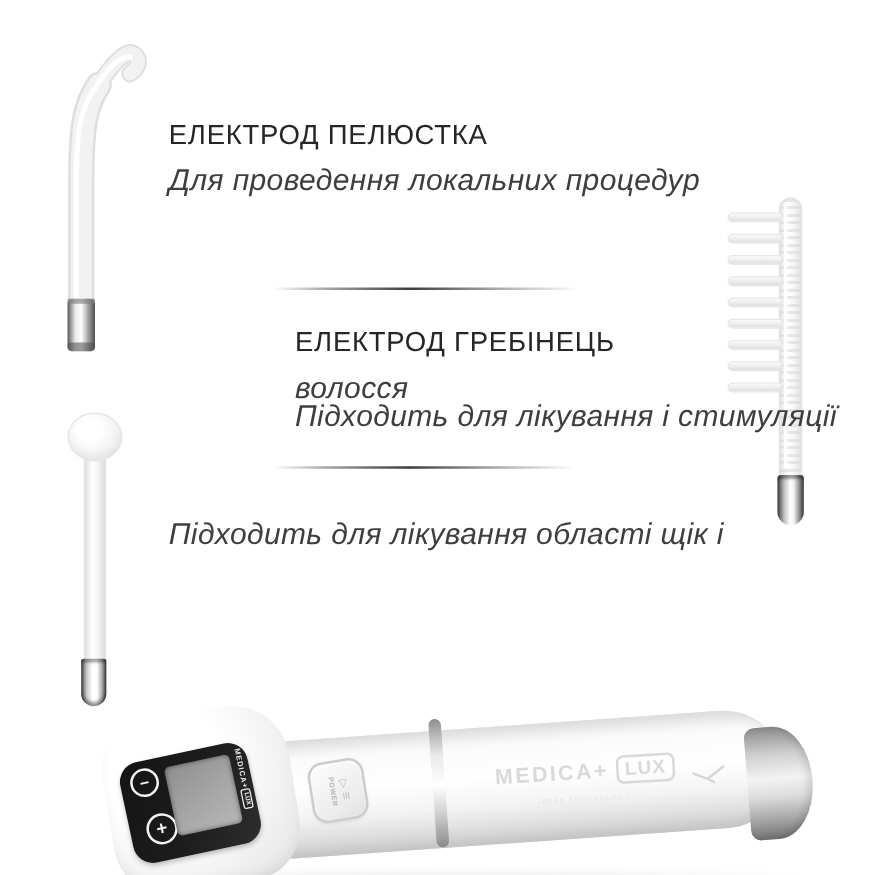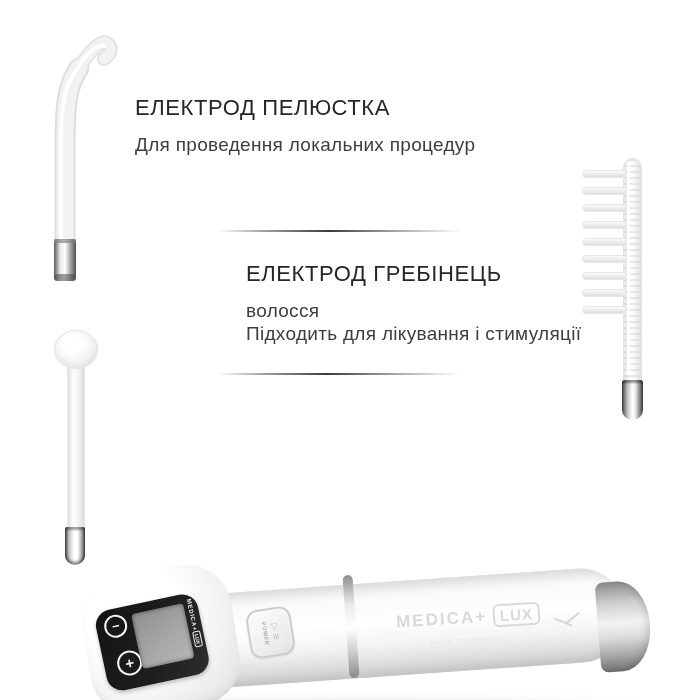--- a/index.html
+++ b/index.html
@@ -8,24 +8,24 @@
     --emboss-gray:#d9d9d9; --metal-dark:#6f6f6f; --glass:#f1f1f1; --glass-edge:#e0e0e0;
   }
   html,body{margin:0;padding:0;background:#fff;}
   .canvas{position:relative;width:700px;height:700px;background:var(--background);
     overflow:hidden;font-family:"Liberation Sans",sans-serif;color:var(--text-color);margin-top:16px;}
 
   
   .sec{position:absolute;}
   .sec h2{margin:0 0 13px 0;font-size:22px;line-height:24px;font-weight:400;
     letter-spacing:.6px;color:var(--title-color);white-space:nowrap;}
-  .sec .line{font-size:19px;line-height:23px;letter-spacing:.3px;
-    color:var(--text-color);white-space:nowrap;}
+  .sec .line{font-size:24px;line-height:23px;letter-spacing:.3px;
+    color:var(--text-color);white-space:nowrap;font-style:italic;}
   .sec-1{left:135px;top:80px;}
-  .sec-2{left:246px;top:246px;}
+  .sec-2{left:236px;top:246px;}
   .sec-3{left:135px;top:400px;}
 
   .divider{position:absolute;height:2px;border-radius:1px;
     background:linear-gradient(90deg,rgba(0,0,0,0) 0%,rgba(90,90,90,.55) 18%,
       var(--divider-color) 45%,rgba(90,90,90,.55) 72%,rgba(0,0,0,0) 100%);}
   .divider-1{left:218px;top:214px;width:245px;}
   .divider-2{left:218px;top:357px;width:243px;}
 
   
   .electrode{position:absolute;}
@@ -170,20 +170,21 @@
 
   <div class="divider divider-2"></div>
 
   <div class="electrode mushroom">
     <div class="mush-stem"></div>
     <div class="mush-bulb"></div>
     <div class="mush-base"></div>
   </div>
 
   <section class="sec sec-3">
+    <div class="line">Підходить для лікування області щік і</div>
   </section>
 
   <div class="device">
     <div class="dev-reflection"></div>
     <div class="dev-body"></div>
     <div class="dev-ring"></div>
     <div class="dev-cap"></div>
 
     <div class="dev-emboss">
       <span class="emb-name">MEDICA+</span>

